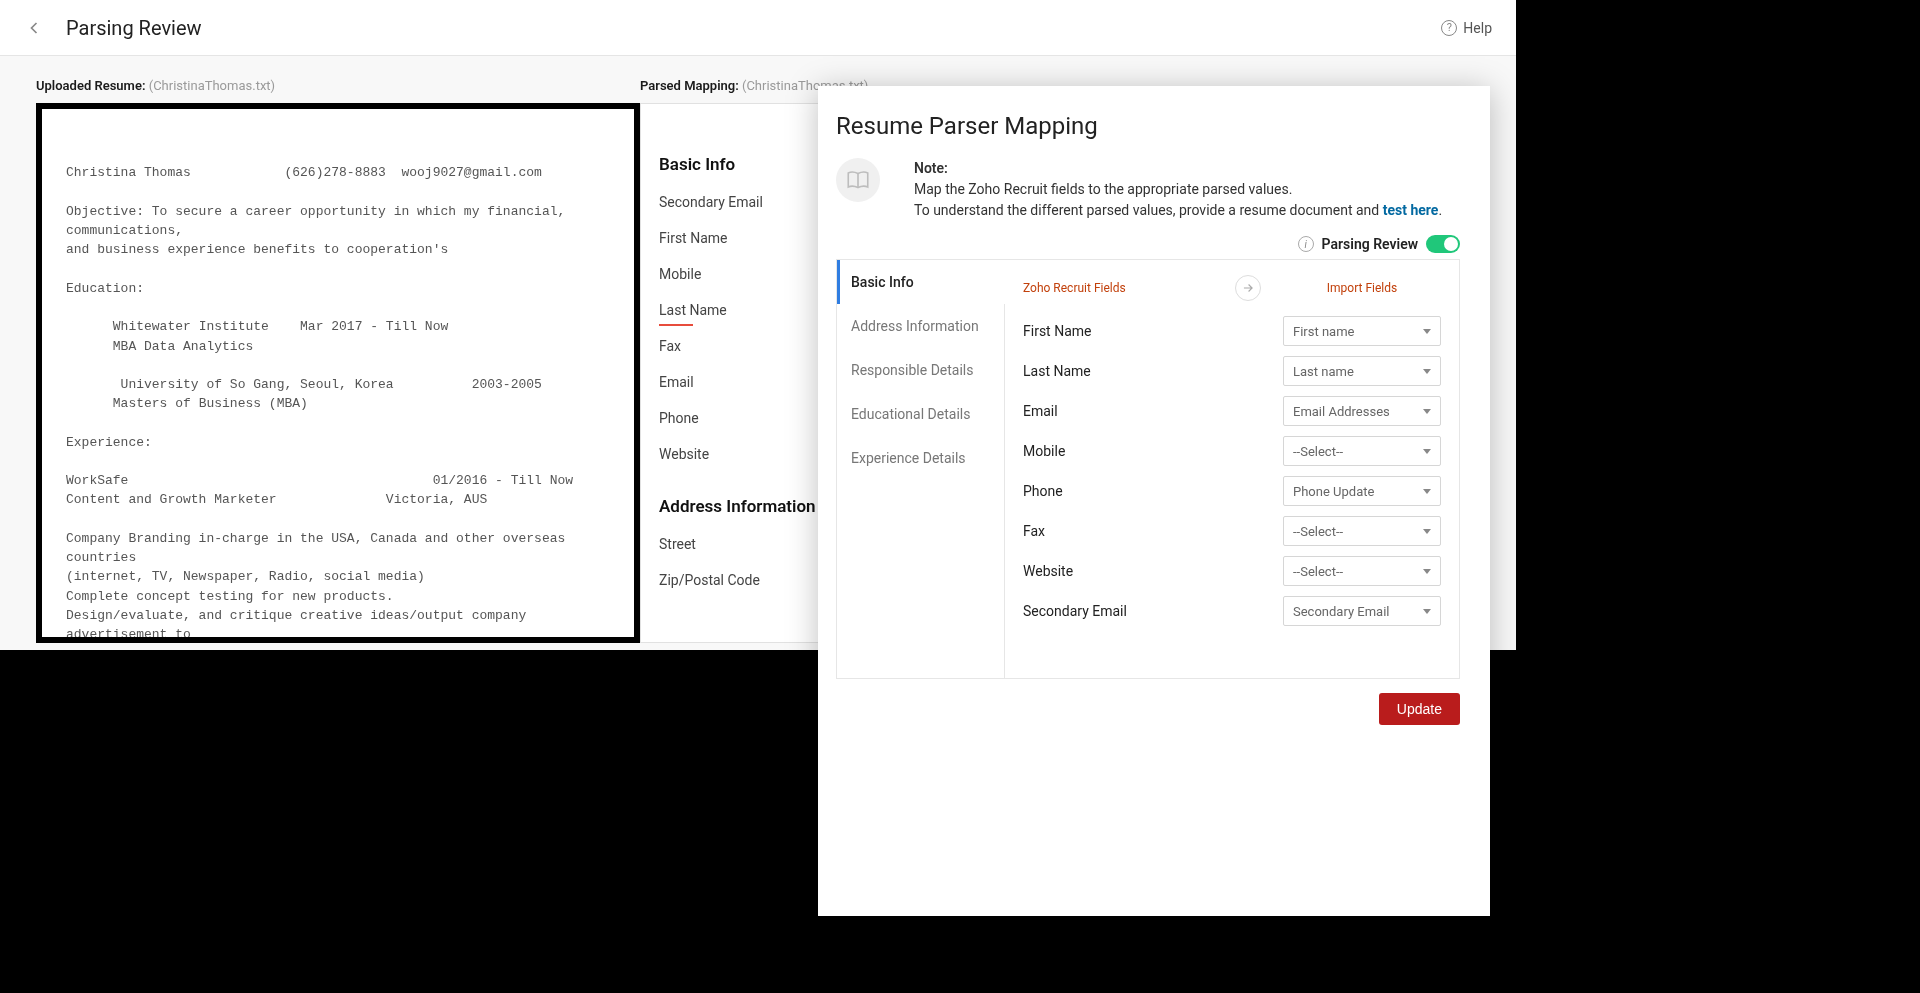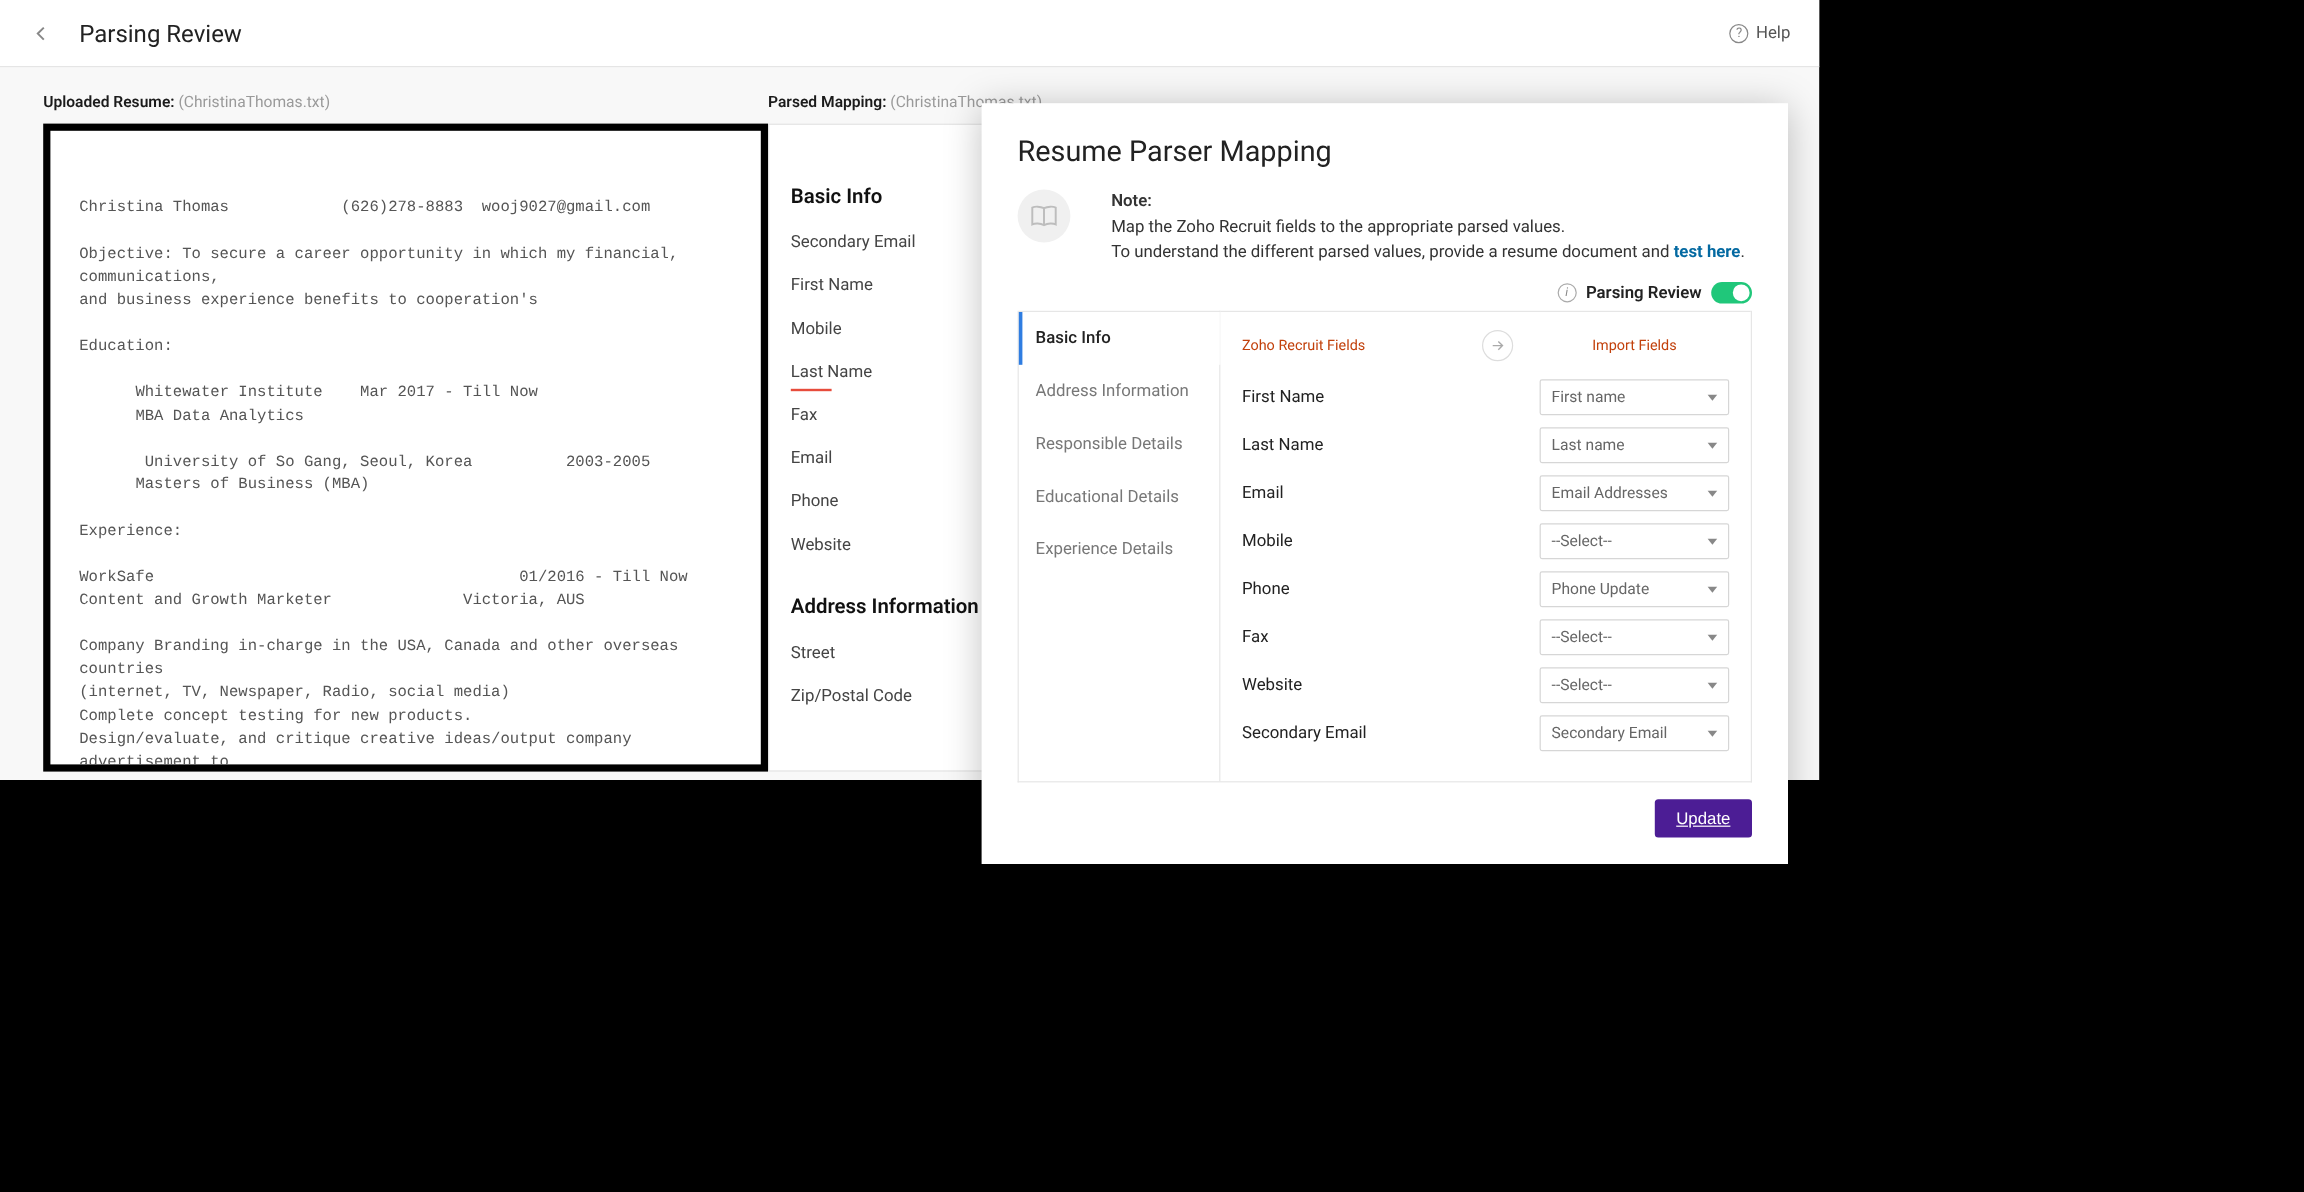--- a/index.html
+++ b/index.html
@@ -88,24 +88,24 @@
     width: 34px; height: 2px; background: #e74c3c;
   }
   .parsed-section-gap { height: 24px; }
 
   
   .front-dialog {
     position: absolute;
     top: 86px;
     left: 818px;
     width: 672px;
-    height: 634px;
+    height: 830px;
     background: #fff;
     box-shadow: 0 4px 30px rgba(0,0,0,0.25);
-    padding: 26px 30px 22px 30px;
+    padding: 26px 30px 22px 18px;
     display: flex; flex-direction: column;
   }
   .front-title {
     font-size: 24px; font-weight: 400; color: #222;
     margin-bottom: 18px;
   }
   .note-row {
     display: flex; gap: 18px; margin-bottom: 14px;
     align-items: flex-start;
   }
@@ -187,22 +187,22 @@
   .field-select .caret {
     border-left: 4px solid transparent;
     border-right: 4px solid transparent;
     border-top: 5px solid #888;
   }
 
   .update-row {
     display: flex; justify-content: flex-end; padding-top: 14px;
   }
   .btn-update {
-    background: #4c1d95; color: #fff; border: none;
-    border-radius: 3px; padding: 8px 18px; font-size: 14px; cursor: pointer; text-decoration: underline;
+    background: #b91c1c; color: #fff; border: none;
+    border-radius: 3px; padding: 8px 18px; font-size: 14px; cursor: pointer;
   }
 </style>
 </head>
 <body>
 
 <div class="back-window">
   <div class="back-header">
     <div class="back-header-left">
       <span class="back-arrow">
         <svg viewBox="0 0 24 24" width="20" height="20" fill="none" stroke="#888" stroke-width="2">

